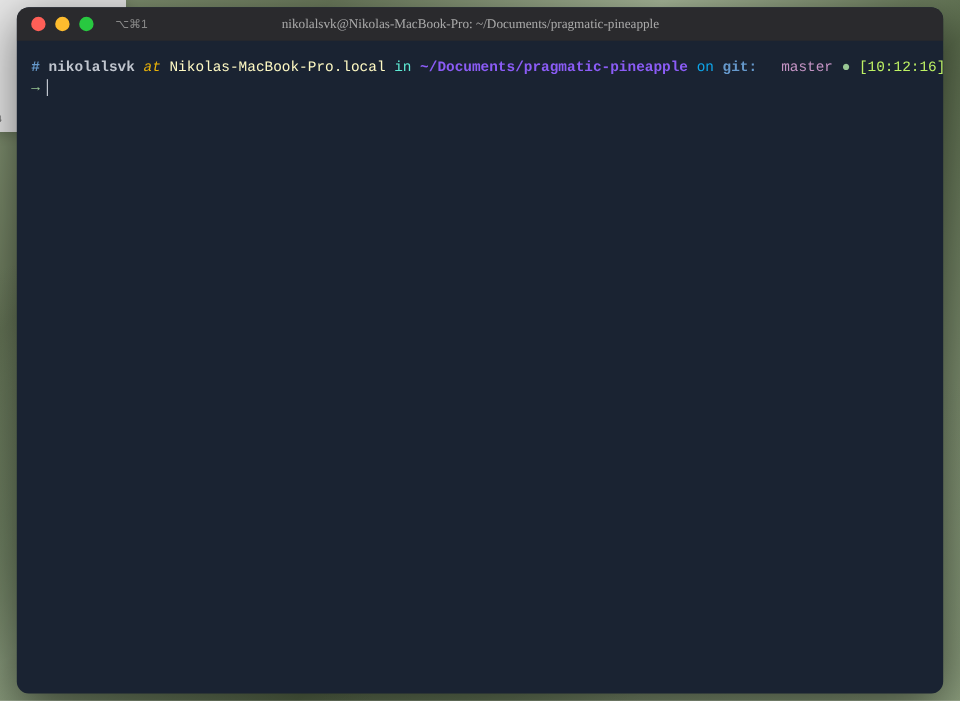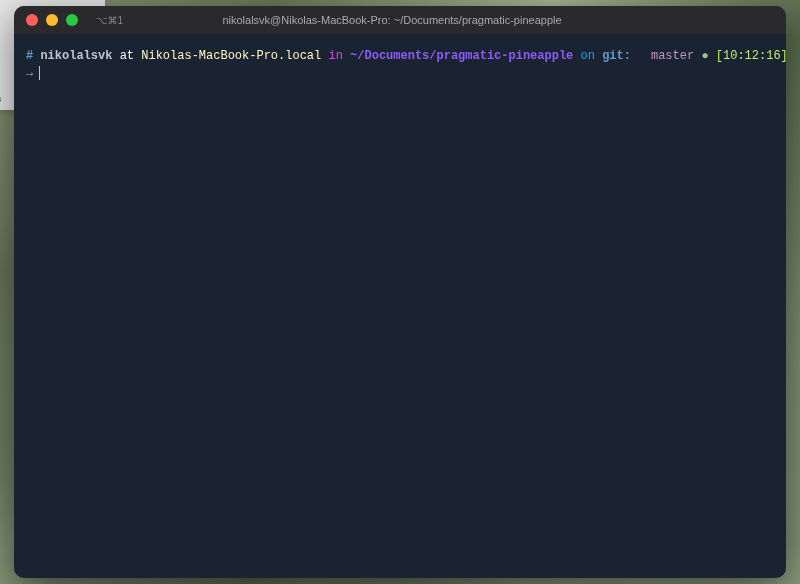--- a/index.html
+++ b/index.html
@@ -90,39 +90,39 @@
       color: #888;
       font-family: -apple-system, sans-serif;
     }
     .title-text {
       position: absolute;
       left: 0;
       right: 16px;
       text-align: center;
       font-size: 11px;
       color: #aaa;
-      font-family: Liberation Sans, sans-serif;
+      font-family: Liberation Serif, serif;
       pointer-events: none;
     }
     .terminal-body {
       flex: 1;
       padding: 14px 12px;
       font-size: 12px;
       line-height: 1.4;
       color: #c0c5ce;
       cursor: text;
     }
     .prompt-line {
       white-space: nowrap;
     }
     .hash { color: #6699cc; font-weight: bold; }
     .user { color: #c0c5ce; font-weight: bold; }
-    .at-word { color: #ffffff; }
+    .at-word { color: #eab308; font-style: italic; }
     .host { color: #fef9c3; }
-    .in-word { color: #d946ef; }
+    .in-word { color: #5eead4; }
     .path { color: #8b5cf6; font-weight: bold; }
     .on-word { color: #0ea5e9; }
     .git-label { color: #6699cc; font-weight: bold; }
     .branch { color: #c594c5; padding-left: 20px; }
     .dot { color: #99c794; }
     .time { color: #bef264; }
     .arrow-line {
       display: flex;
       align-items: center;
     }

